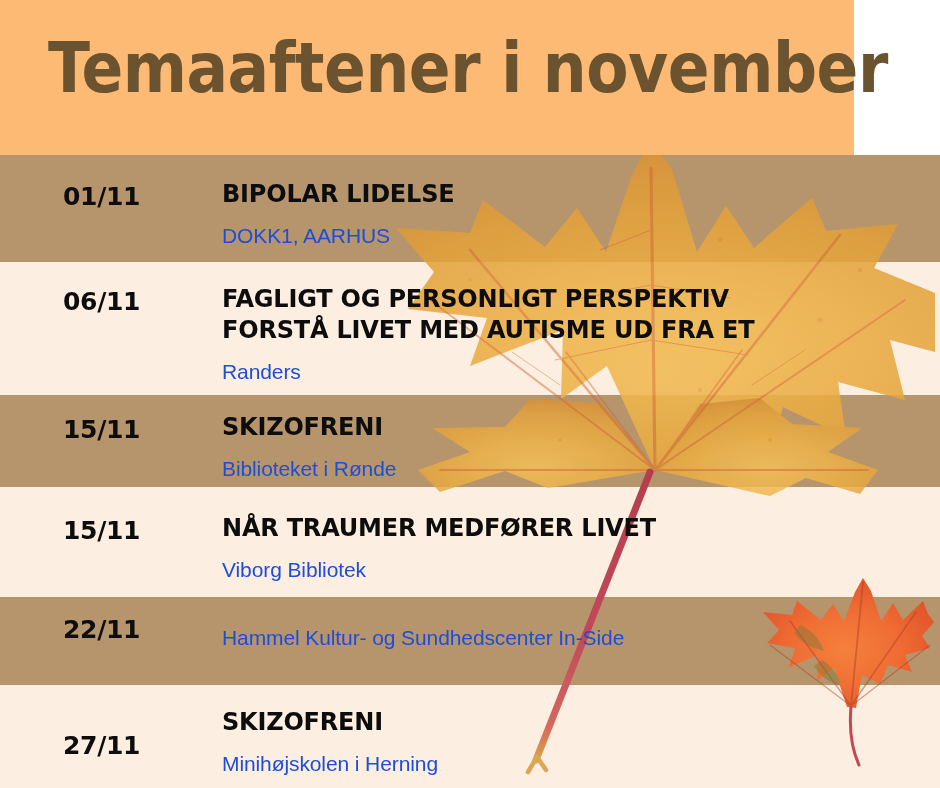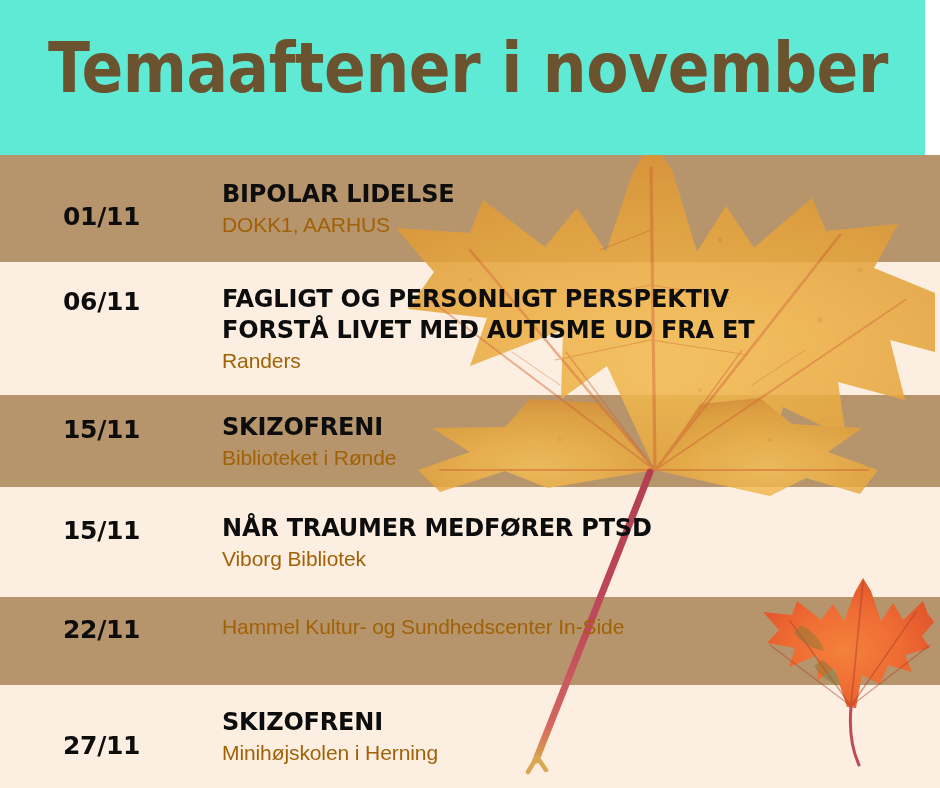--- a/index.html
+++ b/index.html
@@ -13,23 +13,23 @@
     height: 788px;
     overflow: hidden;
     background: #ffffff;
     font-family: "Liberation Sans", sans-serif;
   }
 
   
   .header {
     position: absolute;
     left: 0; top: 0;
-    width: 925px;
+    width: 854px;
     height: 155px;
-    background: #5eead4;
+    background: #fdba74;
     z-index: 5;
   }
   .poster-title {
     position: absolute;
     left: 48px;
     top: 26px;
     font-family: "DejaVu Sans", sans-serif;
     font-weight: bold;
     font-size: 70px;
     line-height: 84px;
@@ -102,24 +102,24 @@
     white-space: nowrap;
   }
   .row .title .ln {
     display: block;
   }
   .row .venue {
     font-family: "Liberation Sans", sans-serif;
     font-weight: normal;
     font-size: 21px;
     line-height: 27px;
-    color: #a16207;
+    color: #1d4ed8;
     letter-spacing: -0.1px;
     white-space: nowrap;
-    margin-top: 1px;
+    margin-top: 12px;
   }
 </style>
 </head>
 <body>
 
 <div id="poster">
 
   <div class="bands">
       <div class="band" style="top: 155px; height: 107px; background: rgb(182, 149, 108);"></div>
       <div class="band" style="top: 262px; height: 133px; background: rgb(252, 239, 225);"></div>
@@ -336,21 +336,21 @@
           <path d="M 800 625 q 18 8 24 26 q -20 -4 -30 -18 Z"></path>
           <path d="M 822 660 q 16 10 18 26 q -18 -6 -26 -20 Z"></path>
         </g>
         <path d="M 851 707 q -3 34 8 58" stroke="#c04a55" stroke-width="3" fill="none" stroke-linecap="round"></path>
       </g>
     </svg>
   </div>
 
   <div class="rows">
       <div class="row" style="top: 155px; height: 107px;">
-        <div class="date" style="top: 27px; margin-top: 20px;">01/11</div>
+        <div class="date" style="top: 27px;">01/11</div>
         <div class="texts" style="top: 24px;">
           <div class="title">
             <span class="ln">BIPOLAR LIDELSE</span>
           </div>
           <div class="venue">DOKK1, AARHUS</div>
         </div>
       </div>
       <div class="row" style="top: 262px; height: 133px;">
         <div class="date" style="top: 25px;">06/11</div>
         <div class="texts" style="top: 22px;">
@@ -367,21 +367,21 @@
           <div class="title">
             <span class="ln">SKIZOFRENI</span>
           </div>
           <div class="venue">Biblioteket i Rønde</div>
         </div>
       </div>
       <div class="row" style="top: 487px; height: 110px;">
         <div class="date" style="top: 29px;">15/11</div>
         <div class="texts" style="top: 26px;">
           <div class="title">
-            <span class="ln">NÅR TRAUMER MEDFØRER PTSD</span>
+            <span class="ln">NÅR TRAUMER MEDFØRER LIVET</span>
           </div>
           <div class="venue">Viborg Bibliotek</div>
         </div>
       </div>
       <div class="row" style="top: 597px; height: 88px;">
         <div class="date" style="top: 18px;">22/11</div>
         <div class="texts" style="top: 15px;">
           <div class="venue">Hammel Kultur- og Sundhedscenter In-Side</div>
         </div>
       </div>

